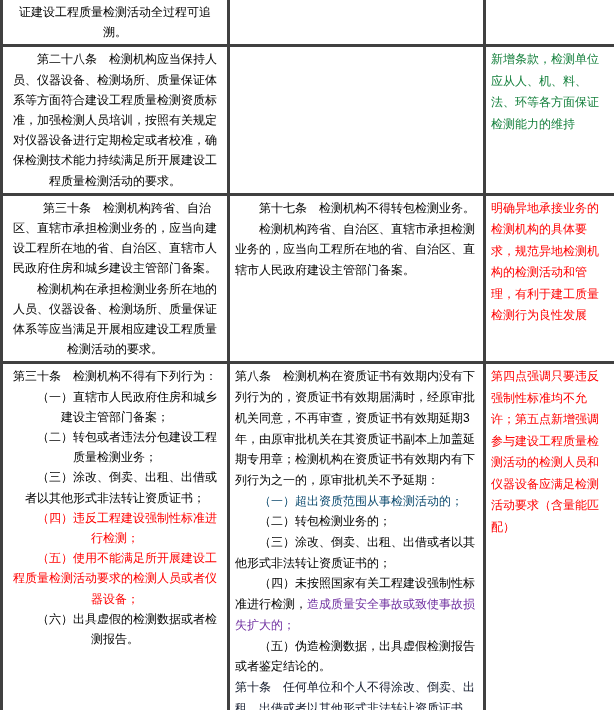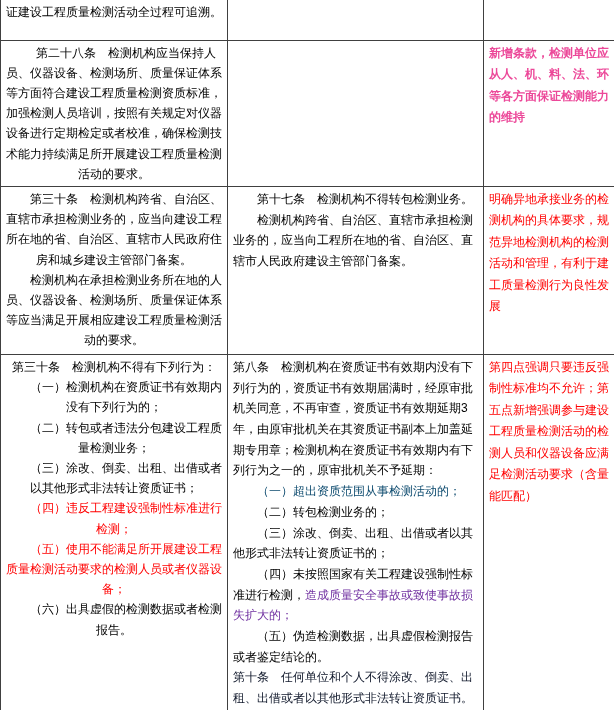--- a/index.html
+++ b/index.html
@@ -14,21 +14,21 @@
     overflow: hidden;
     font-family: "Liberation Sans", sans-serif;
   }
   table.cmp {
     border-collapse: collapse;
     table-layout: fixed;
     width: 614px;
     height: 710px;
   }
   table.cmp td {
-    border: 1px solid #404040;
+    border: 3px solid #404040;
     vertical-align: top;
     padding: 2px 5px;
     font-size: 12px;
     color: #000000;
     overflow: hidden;
     word-break: break-all;
   }
   
   table.cmp tr.r0 td { border-top: none; }
 
@@ -58,40 +58,40 @@
           </td>
         <td class="col-mid"></td>
         <td class="col-right"></td>
       </tr>
       <tr class="r1" style="height:144px">
         <td class="col-left">
             <div class="para indent"><span style="color: rgb(0, 0, 0);">第二十八条　检测机构应当保持人员、仪器设备、检测场所、质量保证体系等方面符合建设工程质量检测资质标准，加强检测人员培训，按照有关规定对仪器设备进行定期检定或者校准，确保检测技术能力持续满足所开展建设工程质量检测活动的要求。</span></div>
           </td>
         <td class="col-mid"></td>
         <td class="col-right v-mid">
-            <div class="para"><span style="color: #ec4899; font-weight: bold;">新增条款，检测单位应从人、机、料、法、环等各方面保证检测能力的维持</span></div>
+            <div class="para"><span style="color: #15803d;">新增条款，检测单位应从人、机、料、法、环等各方面保证检测能力的维持</span></div>
           </td>
       </tr>
       <tr class="r2" style="height:168px">
         <td class="col-left">
             <div class="para indent"><span style="color: rgb(0, 0, 0);">第三十条　检测机构跨省、自治区、直辖市承担检测业务的，应当向建设工程所在地的省、自治区、直辖市人民政府住房和城乡建设主管部门备案。</span></div>
             <div class="para indent"><span style="color: rgb(0, 0, 0);">检测机构在承担检测业务所在地的人员、仪器设备、检测场所、质量保证体系等应当满足开展相应建设工程质量检测活动的要求。</span></div>
           </td>
         <td class="col-mid v-mid">
             <div class="para indent"><span style="color: rgb(0, 0, 0);">第十七条　检测机构不得转包检测业务。</span></div>
             <div class="para indent"><span style="color: rgb(0, 0, 0);">检测机构跨省、自治区、直辖市承担检测业务的，应当向工程所在地的省、自治区、直辖市人民政府建设主管部门备案。</span></div>
           </td>
         <td class="col-right v-mid">
             <div class="para"><span style="color: rgb(255, 0, 0);">明确异地承接业务的检测机构的具体要求，规范异地检测机构的检测活动和管理，有利于建工质量检测行为良性发展</span></div>
           </td>
       </tr>
       <tr class="r3">
         <td class="col-left v-mid">
             <div class="para"><span style="color: rgb(0, 0, 0);">第三十条　检测机构不得有下列行为：</span></div>
-            <div class="para indent"><span style="color: rgb(0, 0, 0);">（一）检测机构在资质证书有效期内没有下列行为的；</span></div>
+            <div class="para indent"><span style="color: rgb(0, 0, 0);">（一）直辖市人民政府住房和城乡建设主管部门备案；</span></div>
             <div class="para indent"><span style="color: rgb(0, 0, 0);">（二）转包或者违法分包建设工程质量检测业务；</span></div>
             <div class="para indent"><span style="color: rgb(0, 0, 0);">（三）涂改、倒卖、出租、出借或者以其他形式非法转让资质证书；</span></div>
             <div class="para indent"><span style="color: rgb(255, 0, 0);">（四）违反工程建设强制性标准进行检测；</span></div>
             <div class="para indent"><span style="color: rgb(255, 0, 0);">（五）使用不能满足所开展建设工程质量检测活动要求的检测人员或者仪器设备；</span></div>
             <div class="para indent"><span style="color: rgb(0, 0, 0);">（六）出具虚假的检测数据或者检测报告。</span></div>
           </td>
         <td class="col-mid">
             <div class="para"><span style="color: rgb(0, 0, 0);">第八条　检测机构在资质证书有效期内没有下列行为的，资质证书有效期届满时，经原审批机关同意，不再审查，资质证书有效期延期3年，由原审批机关在其资质证书副本上加盖延期专用章；检测机构在资质证书有效期内有下列行为之一的，原审批机关不予延期：</span></div>
             <div class="para indent"><span style="color: #0c4a6e;">（一）超出资质范围从事检测活动的；</span></div>
             <div class="para indent"><span style="color: rgb(0, 0, 0);">（二）转包检测业务的；</span></div>

